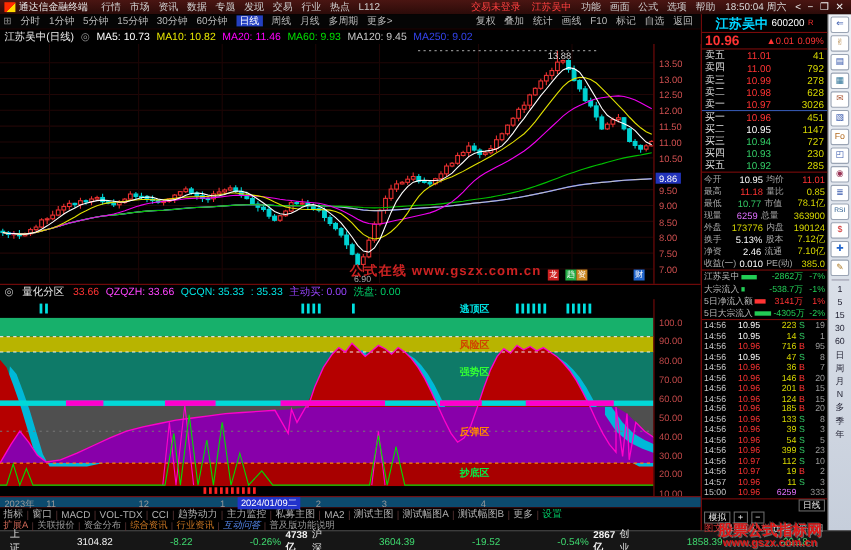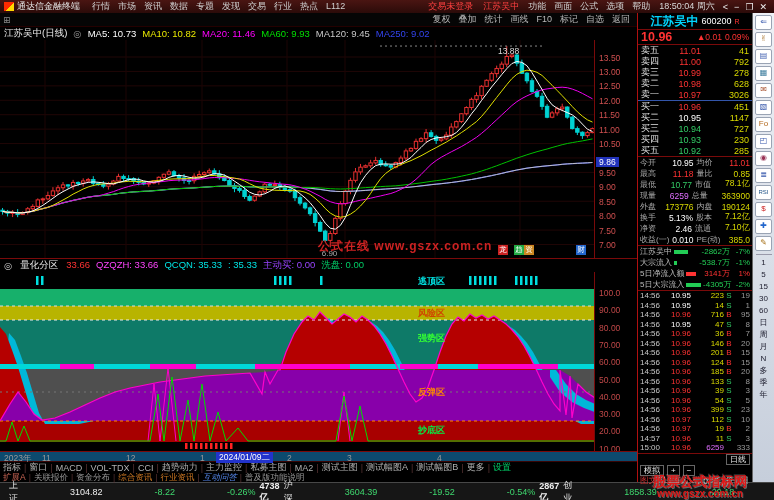--- a/index.html
+++ b/index.html
@@ -57,21 +57,21 @@
   .q-flag{color:#ff3333;font-size:7px;vertical-align:super;}
   .q-price-row{height:15px;padding:0 3px;border-bottom:1px solid #7a0a0a;gap:3px;}
   .q-price{color:#ff3333;font-size:12.5px;font-weight:bold;}
   .q-chg,.q-pct{color:#ff3333;font-size:8.5px;}
   .bkrow{display:flex;height:11px;align-items:center;padding:0 3px;font-size:9px;}
   .bkrow .l{width:26px;color:#e0e0e0;}
   .bkrow .p{width:34px;text-align:right;}
   .bkrow .v{flex:1;text-align:right;color:#d8d800;}
   .bksep{border-top:1px solid #3355aa;}
   .blocksep{border-top:1px solid #7a0a0a;}
-  .inforow{display:flex;height:11px;font-size:8.5px;align-items:flex-end;padding:0 2px;}
+  .inforow{display:flex;height:11px;font-size:8.5px;align-items:center;padding:0 2px;}
   .inforow .lab{color:#a8a8a8;width:30px;font-size:8px;white-space:nowrap;}
   .inforow .val{flex:1;text-align:right;white-space:nowrap;}
   .inforow .val1{margin-right:3px;}
   .flowrow{display:flex;height:11px;font-size:8px;align-items:center;padding:0 2px;gap:2px;}
   .flowrow .lab{color:#bbb;white-space:nowrap;}
   .flowrow .bar{height:4px;}
   .flowrow .val{flex:1;text-align:right;white-space:nowrap;}
   .flowrow .pct{width:18px;text-align:right;}
   .tickrow{display:flex;height:9.5px;font-size:8px;align-items:center;padding:0 2px;}
   .tickrow .t{width:24px;color:#c8c8c8;}
@@ -121,20 +121,21 @@
     <span class="clock">18:50:04 周六</span>
     <span id="win-ctrls"><span class="wc">&lt;</span><span class="wc">−</span><span class="wc">❐</span><span class="wc">✕</span></span>
   </div>
 
   <div class="content">
 
     <div class="left-pane">
 
       <div class="toolbar row">
         <span class="ic">⊞</span>
+        <span id="period-items"><span class="pd">分时</span><span class="pd">1分钟</span><span class="pd">5分钟</span><span class="pd">15分钟</span><span class="pd">30分钟</span><span class="pd">60分钟</span><span class="pd active">日线</span><span class="pd">周线</span><span class="pd">月线</span><span class="pd">多周期</span><span class="pd">更多&gt;</span></span>
         <span class="sp"></span>
         <span id="tool-items"><span class="tool">复权</span><span class="tool">叠加</span><span class="tool">统计</span><span class="tool">画线</span><span class="tool">F10</span><span class="tool">标记</span><span class="tool">自选</span><span class="tool">返回</span></span>
       </div>
 
       <div class="chart-title row">
         <span class="nm">江苏吴中(日线)</span>
         <span class="circ">◎</span>
         <span id="ma-values"><span style="color: rgb(255, 255, 255); margin-right: 6px;">MA5: 10.73</span><span style="color: rgb(232, 232, 0); margin-right: 6px;">MA10: 10.82</span><span style="color: rgb(255, 0, 255); margin-right: 6px;">MA20: 11.46</span><span style="color: rgb(0, 224, 0); margin-right: 6px;">MA60: 9.93</span><span style="color: rgb(200, 200, 200); margin-right: 6px;">MA120: 9.45</span><span style="color: rgb(51, 68, 238); margin-right: 6px;">MA250: 9.02</span></span>
       </div>
 

